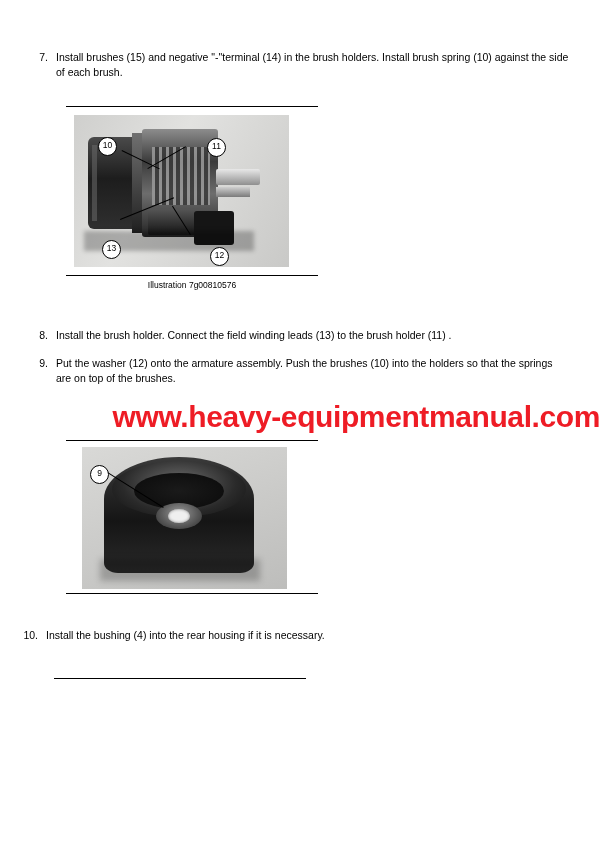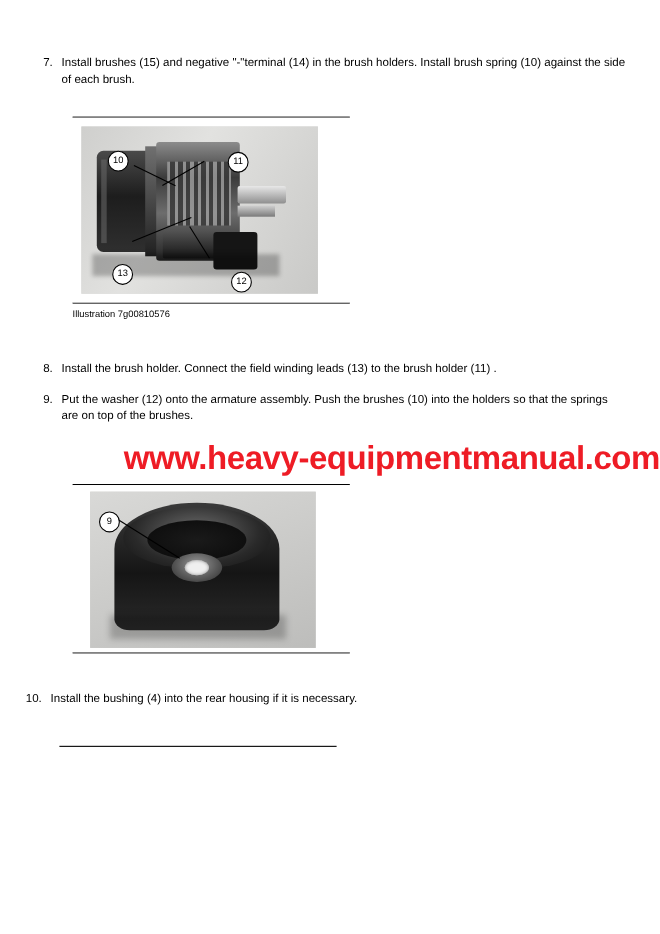--- a/index.html
+++ b/index.html
@@ -50,21 +50,21 @@
     height: 0;
   }
   .fig-img {
     width: 252px;
     background: #ffffff;
     position: relative;
     overflow: hidden;
   }
   .fig-caption {
     display: flex;
-    justify-content: flex-start;
+    justify-content: center;
     font-size: 8.5px;
     color: #000;
     padding-top: 4px;
   }
   .hr-bottom {
     position: absolute;
     left: 54px;
     width: 252px;
     border-top: 1px solid #000;
   }

